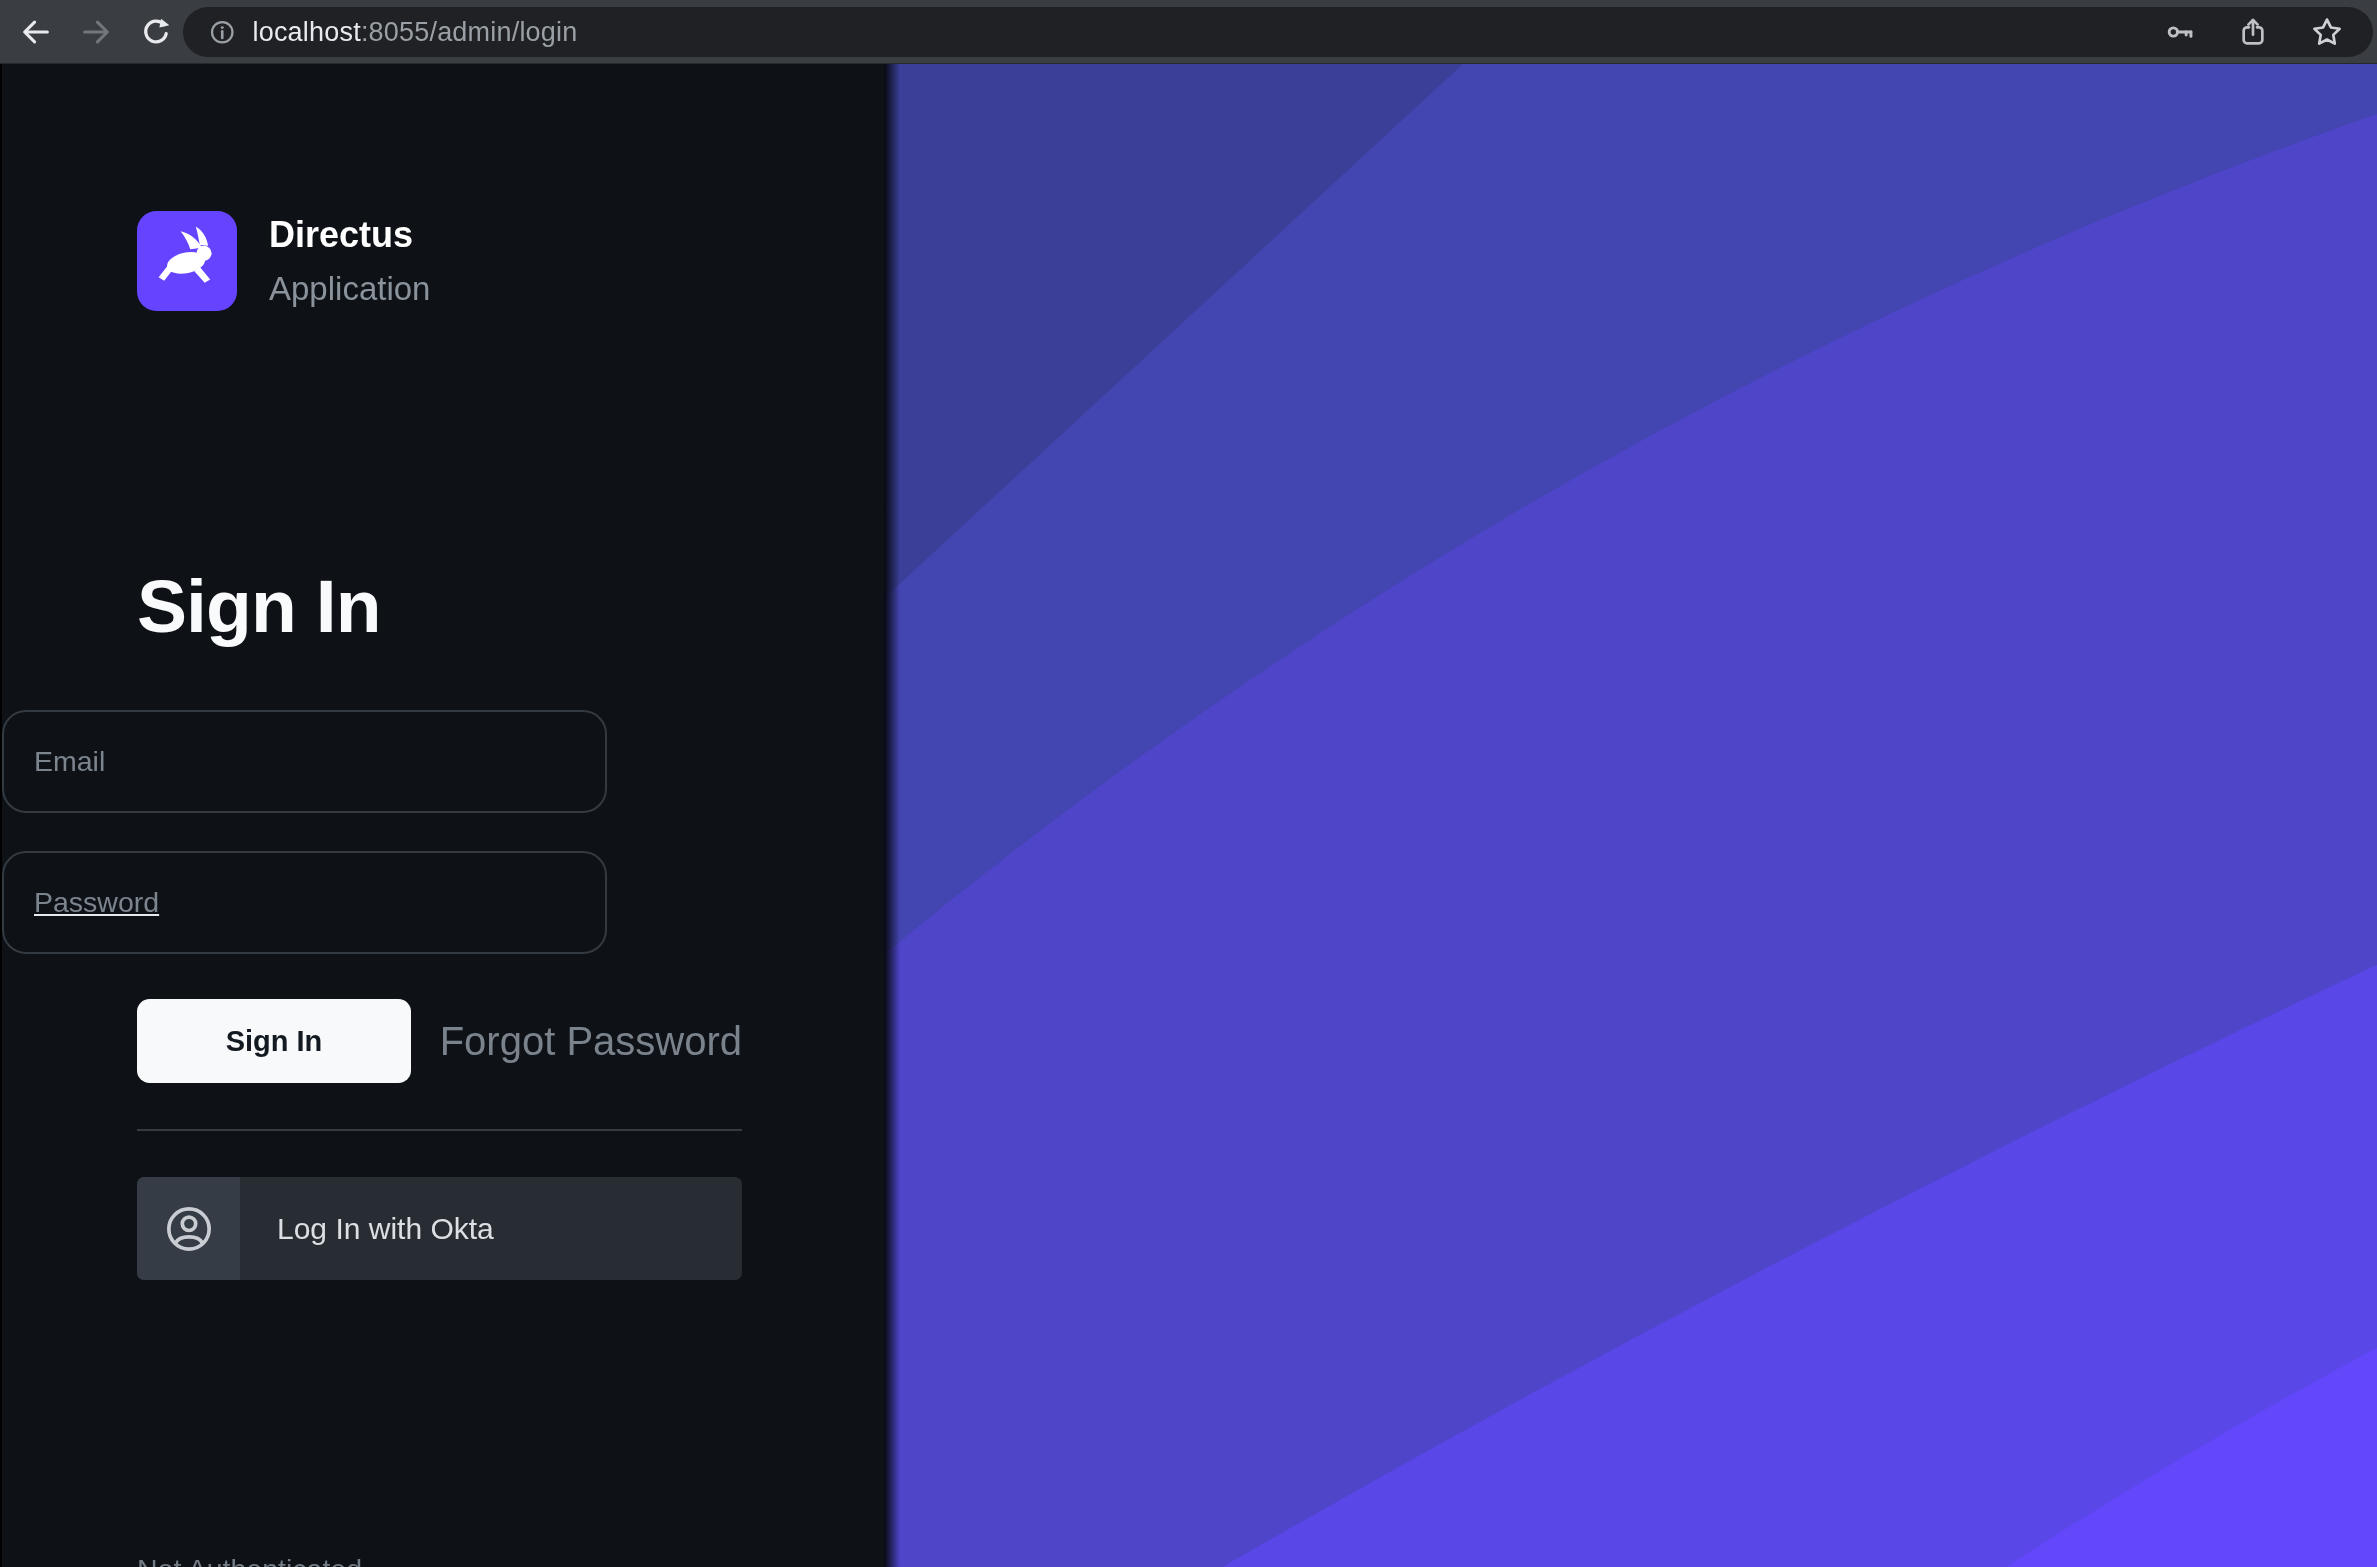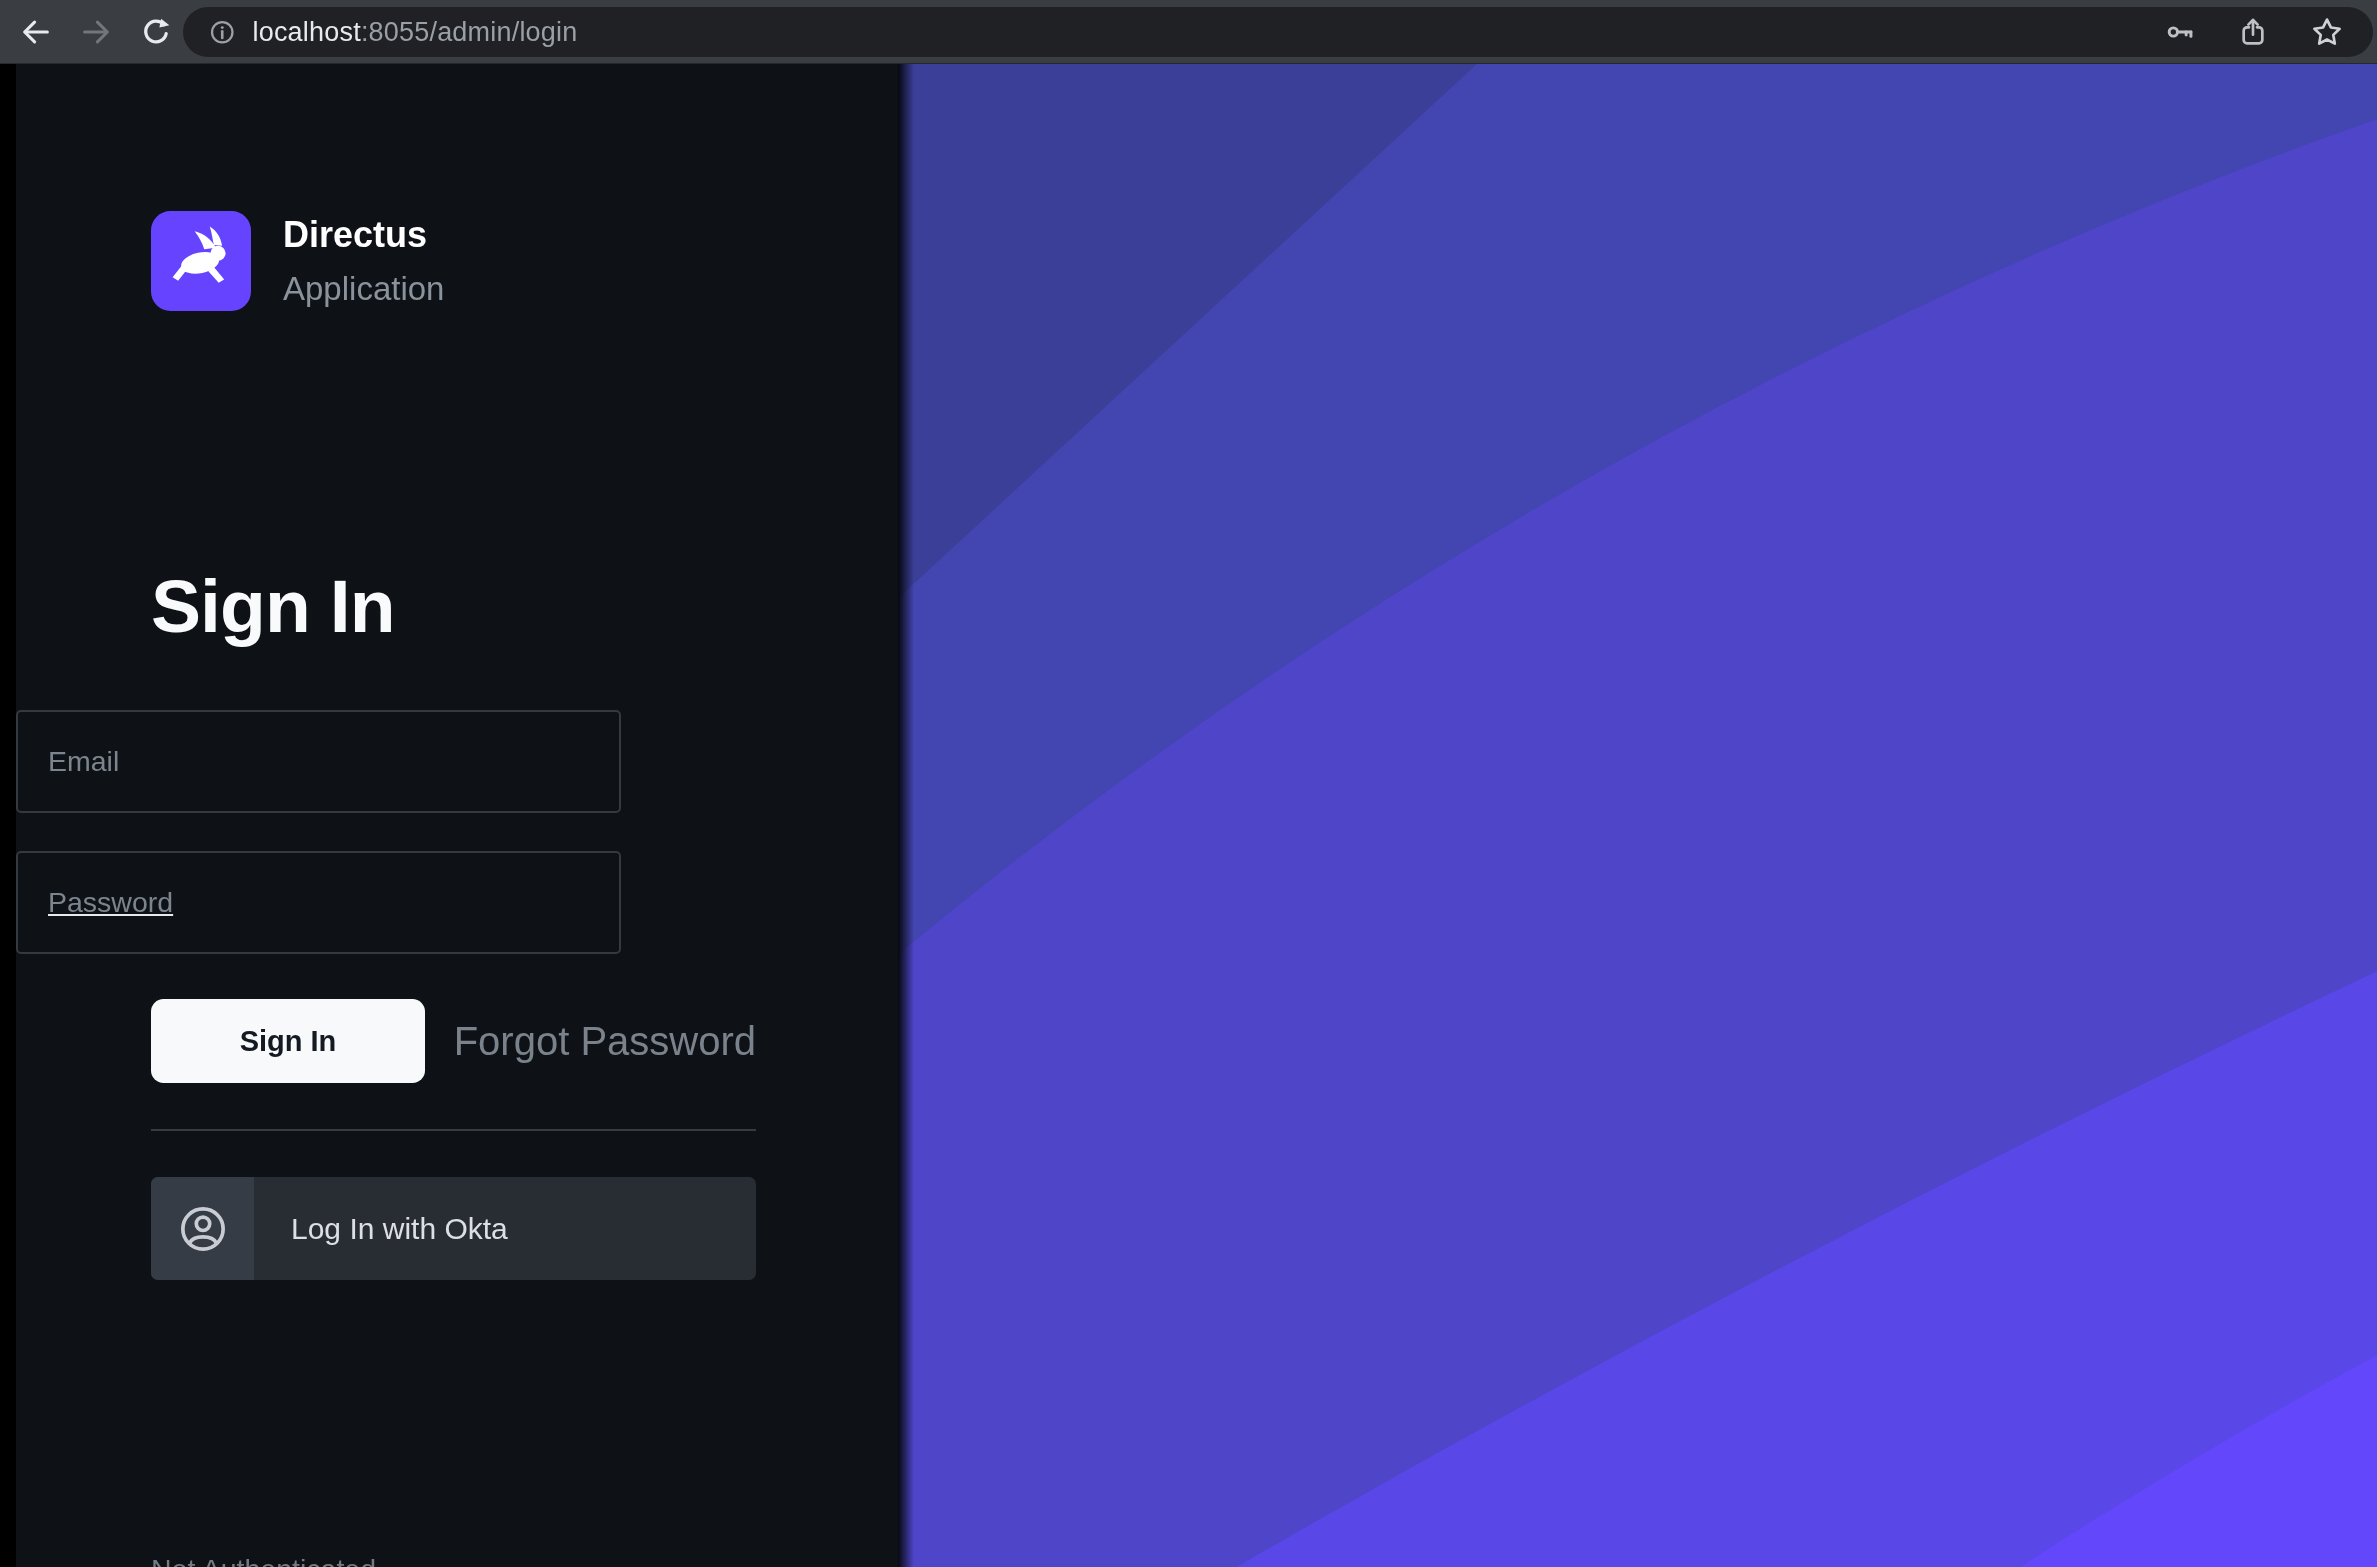--- a/index.html
+++ b/index.html
@@ -14,39 +14,39 @@
   .nav-btn{width:39px;height:39px;display:flex;align-items:center;justify-content:center;}
   .omnibox{position:absolute;left:183px;top:7.1px;width:2190px;height:50px;
            background:#1F2124;border-radius:25px;display:flex;align-items:center;
            padding:7px 25px;box-sizing:border-box;gap:16px;}
   .url{font-size:27px;white-space:nowrap;letter-spacing:0.2px;}
   .url .host{color:#E8EAED;font-weight:500;}
   .url .path{color:#9AA0A6;}
   .omni-right{margin-left:auto;display:flex;align-items:center;gap:41px;padding-right:3.6px;}
 
   
-  .viewport{position:absolute;left:16px;top:64px;width:2013px;height:1503px;display:flex;}
+  .viewport{position:absolute;left:2px;top:64px;width:2013px;height:1503px;display:flex;}
   .login-panel{position:relative;width:882px;height:1503px;background:#0E1217;flex:none;}
   .art{position:relative;width:1496px;height:1503px;flex:none;overflow:hidden;}
   .art svg{display:block;}
   .art .edge-shade{position:absolute;left:0;top:0;width:16px;height:100%;
         background:linear-gradient(90deg,#06080f 0%,rgba(6,8,15,0) 100%);}
 
   
   .col{position:absolute;left:135px;width:605px;}
   .brand{top:147px;display:flex;align-items:center;gap:32px;}
   .brand-logo{width:100px;height:100px;border-radius:19.6px;background:#6644FF;flex:none;
               display:flex;align-items:center;justify-content:center;}
   .brand-title{font-size:36px;font-weight:700;color:#FFFFFF;line-height:1.15;}
   .brand-subtitle{font-size:33px;font-weight:400;color:#8A929B;line-height:1.15;margin-top:14px;}
 
   .headline{top:499px;font-size:75px;font-weight:800;color:#F8FAFC;letter-spacing:-0.9px;margin:0;}
 
   .field{position:absolute;height:103px;background:transparent;border:2.7px solid #333A41;
-         border-radius:5px;box-sizing:border-box;width:605px;color:#E6E9ED;font-size:28.5px;
+         border-radius:24px;box-sizing:border-box;width:605px;color:#E6E9ED;font-size:28.5px;
          padding:0 30px;outline:none;font-family:"Liberation Sans",sans-serif;}
   .field::placeholder{color:#7C848E;opacity:1;}
   #email-field{top:646px;}
   #password-field{top:787px;text-decoration:underline;}
 
   .action-row{top:935px;height:84px;}
   .signin-btn{position:absolute;left:0;top:0;width:274px;height:84px;border:none;
               border-radius:12.5px;background:#F7F9FA;color:#141A21;font-size:29px;font-weight:700;
               font-family:"Liberation Sans",sans-serif;cursor:pointer;}
   .forgot-link{position:absolute;right:0;top:0;height:84px;display:flex;align-items:center;

